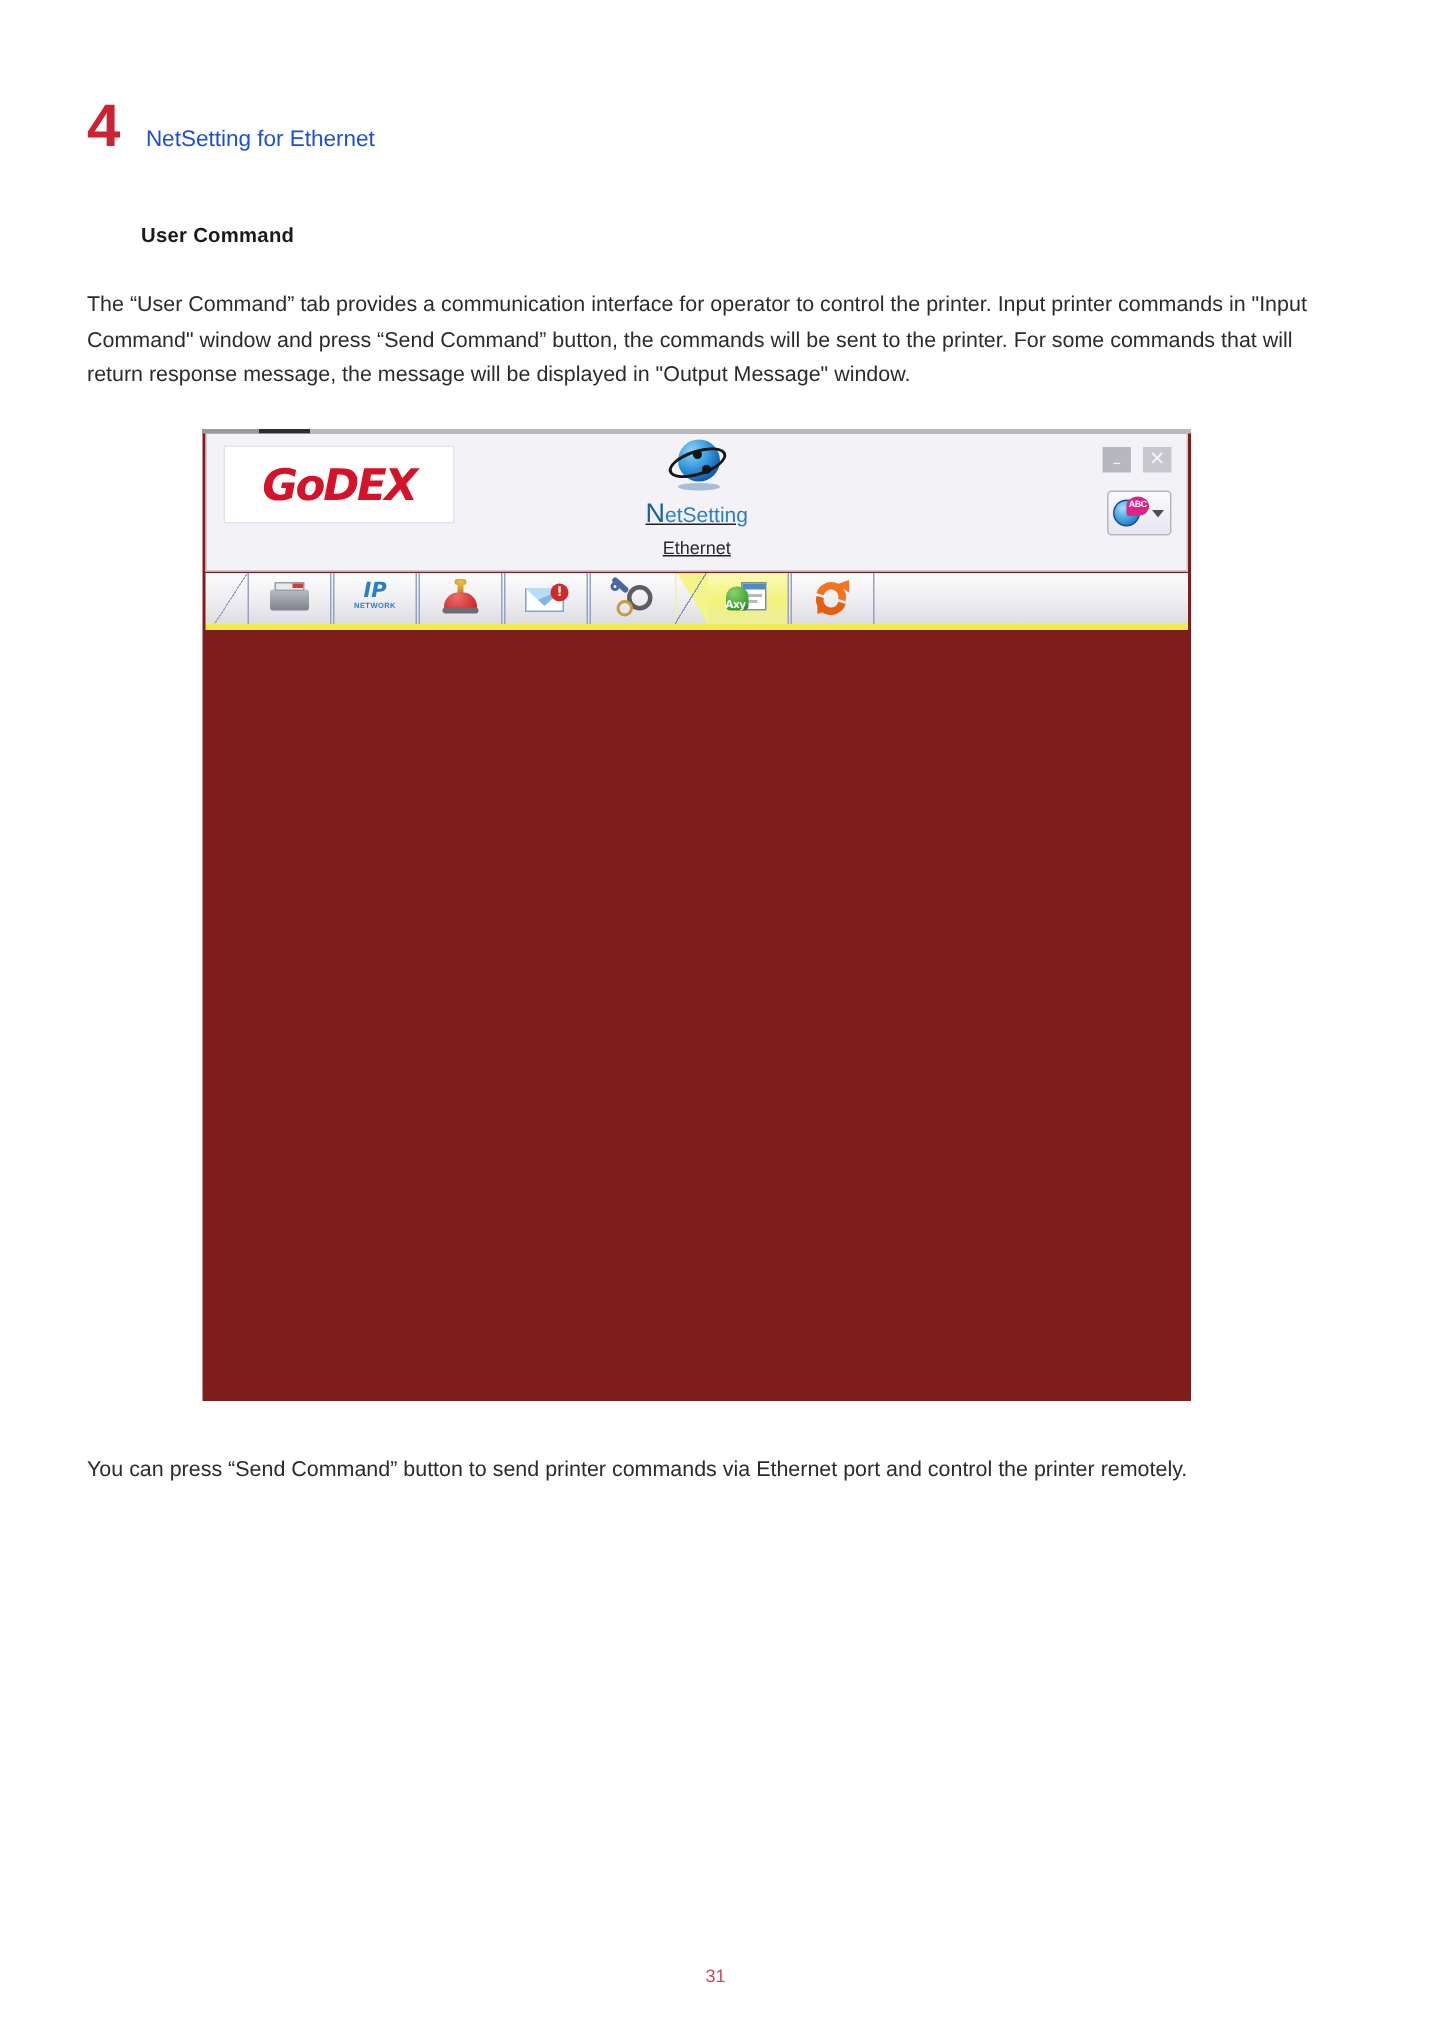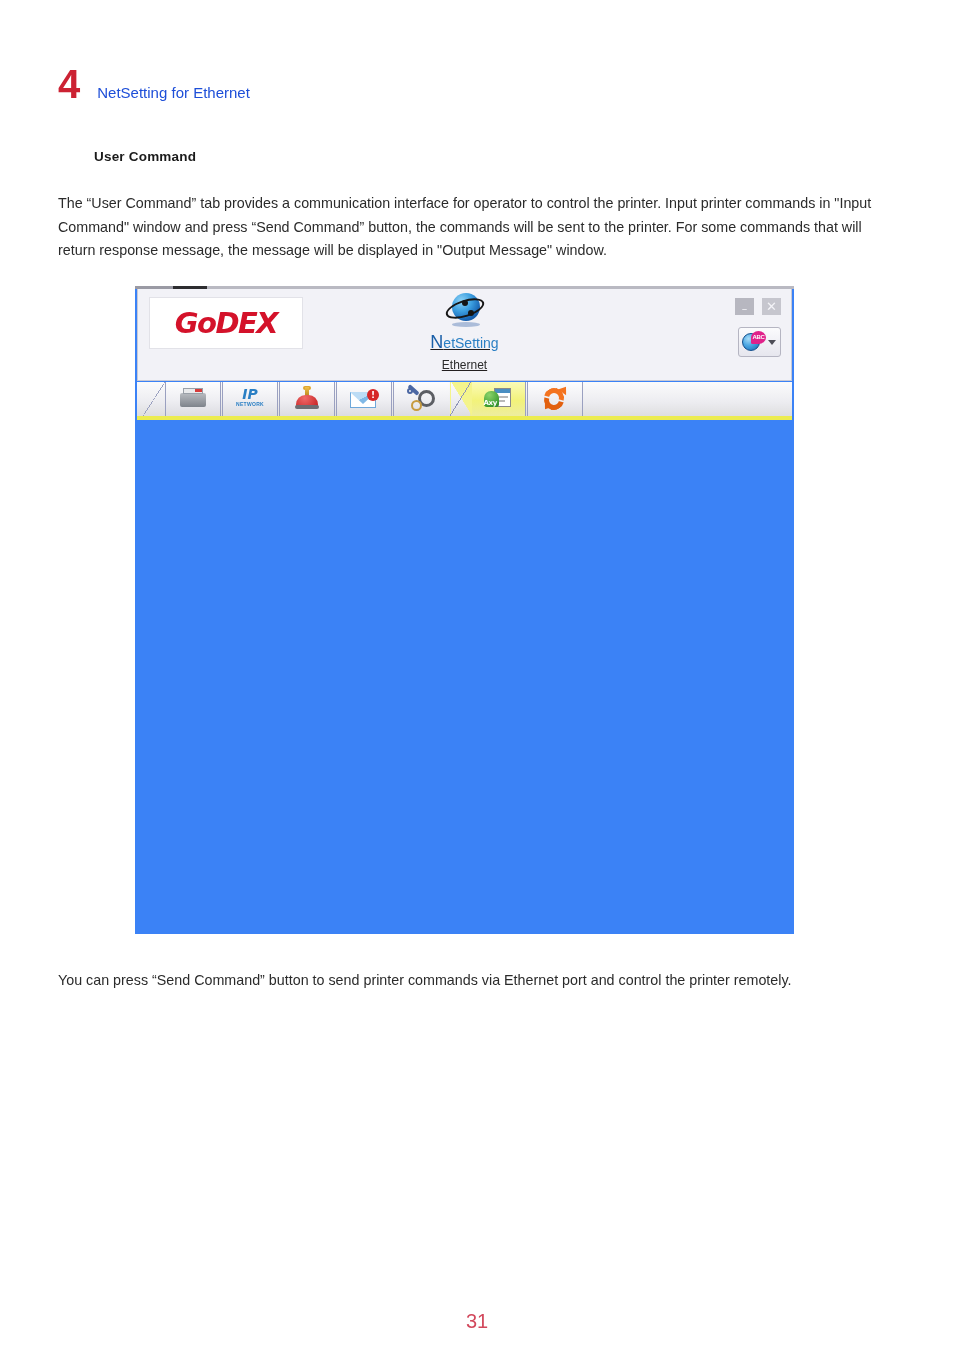--- a/index.html
+++ b/index.html
@@ -62,21 +62,21 @@
   .para-intro { top: 178px; }
   .para-outro { top: 955px; width: 790px; }
 
   
   .app-window {
     position: absolute;
     left: 135px;
     top: 286px;
     width: 659px;
     height: 648px;
-    background: #3b82f6;
+    background: #7f1d1d;
     box-sizing: border-box;
   }
   .app-topline {
     position: absolute;
     left: 0; top: 0;
     width: 100%;
     height: 3px;
     background: linear-gradient(to right,
       #9a9aa4 0px, #9a9aa4 38px,
       #2d2d30 38px, #2d2d30 72px,
@@ -466,21 +466,21 @@
   .box-input { left: 107px; top: 69px; width: 447px; height: 133px; }
   .box-output { left: 107px; top: 244px; width: 447px; height: 221px; }
 
   
   .page-number {
     position: absolute;
     left: 0;
     right: 0;
     top: 1310px;
     text-align: center;
-    font-size: 20px;
+    font-size: 12px;
     color: #d2485c;
   }
 </style>
 </head>
 <body>
 
 <div class="page-head">
   <span class="chapter-num">4</span>
   <span class="chapter-title">NetSetting for Ethernet</span>
 </div>

